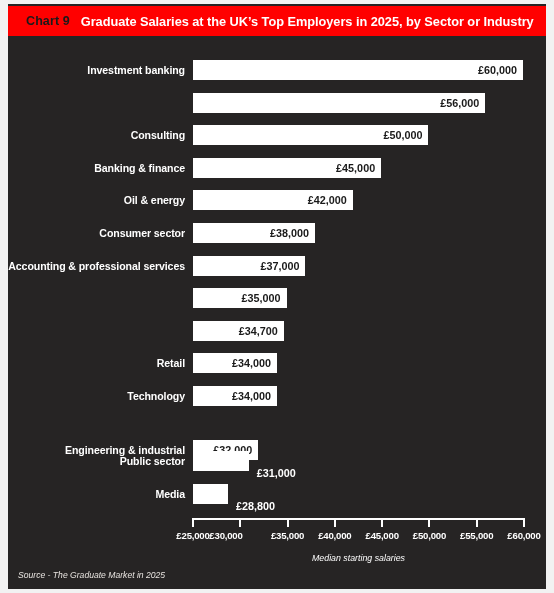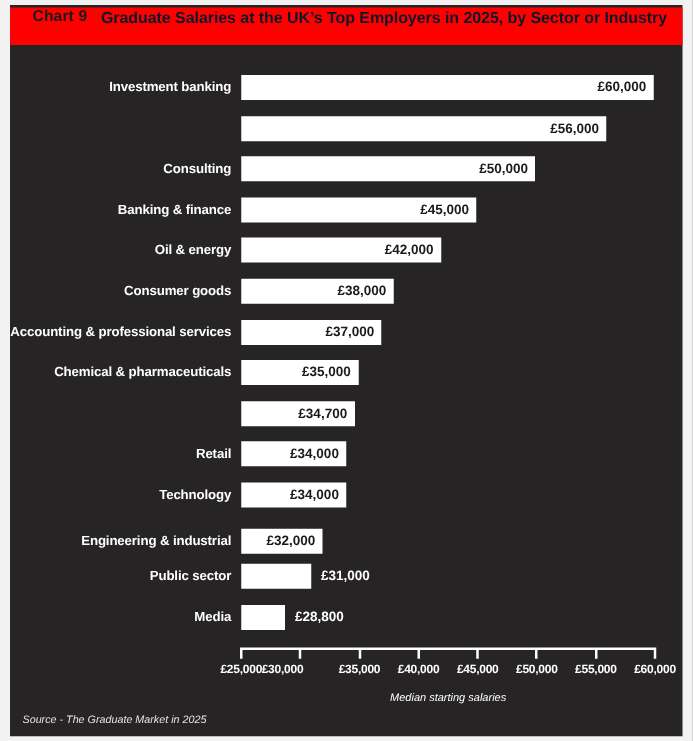--- a/index.html
+++ b/index.html
@@ -27,33 +27,33 @@
   }
   
   .title-banner {
     position: absolute;
     left: 8px;
     top: 6px;
     width: 538px;
     height: 30px;
     background: #ff0000;
     display: flex;
-    align-items: flex-start;
+    align-items: center;
     padding-left: 18px;
     box-sizing: border-box;
   }
   .chart-number {
     color: #1a1a1a;
     font-size: 12.5px;
     font-weight: bold;
     letter-spacing: 0.1px;
     white-space: nowrap;
   }
   .title-text {
-    color: #0f172a;
+    color: #ffffff;
     font-size: 12.8px;
     font-weight: bold;
     margin-left: 11px;
     white-space: nowrap;
     letter-spacing: -0.05px;
   }
   
   .plot {
     position: absolute;
     left: 8px;
@@ -95,21 +95,21 @@
     top: 0;
     height: 20px;
     line-height: 20px;
     color: #1a1a1a;
     font-size: 10.8px;
     font-weight: bold;
     white-space: nowrap;
   }
   .bar-value-out {
     position: absolute;
-    top: 1px;
+    top: 13px;
     height: 20px;
     line-height: 20px;
     color: #ffffff;
     font-size: 10.8px;
     font-weight: bold;
     white-space: nowrap;
   }
   
   .axis-line {
     position: absolute;
@@ -188,33 +188,32 @@
             <span class="bar-value-in">£45,000</span>
           </div>
         </div>
         <div class="row" style="top: 149.4px;">
           <div class="row-label">Oil &amp; energy</div>
           <div class="bar" style="width: 159.771px;">
             <span class="bar-value-in">£42,000</span>
           </div>
         </div>
         <div class="row" style="top: 182px;">
-          <div class="row-label">Consumer goods</div>
+          <div class="row-label">Consumer sector</div>
           <div class="bar" style="width: 121.943px;">
             <span class="bar-value-in">£38,000</span>
           </div>
         </div>
         <div class="row" style="top: 214.6px;">
           <div class="row-label">Accounting &amp; professional services</div>
           <div class="bar" style="width: 112.486px;">
             <span class="bar-value-in">£37,000</span>
           </div>
         </div>
         <div class="row" style="top: 247.2px;">
-          <div class="row-label">Chemical &amp; pharmaceuticals</div>
           <div class="bar" style="width: 93.5714px;">
             <span class="bar-value-in">£35,000</span>
           </div>
         </div>
         <div class="row" style="top: 279.8px;">
           <div class="bar" style="width: 90.7343px;">
             <span class="bar-value-in">£34,700</span>
           </div>
         </div>
         <div class="row" style="top: 312.4px; padding-left: 24px;">
@@ -222,21 +221,21 @@
           <div class="bar" style="width: 84.1143px;">
             <span class="bar-value-in">£34,000</span>
           </div>
         </div>
         <div class="row" style="top: 345px;">
           <div class="row-label">Technology</div>
           <div class="bar" style="width: 84.1143px;">
             <span class="bar-value-in">£34,000</span>
           </div>
         </div>
-        <div class="row" style="top: 382px;">
+        <div class="row" style="top: 399px;">
           <div class="row-label">Engineering &amp; industrial</div>
           <div class="bar" style="width: 65.2px;">
             <span class="bar-value-in">£32,000</span>
           </div>
         </div>
         <div class="row" style="top: 410.2px;">
           <div class="row-label">Public sector</div>
           <div class="bar" style="width: 55.7429px;"></div>
           <span class="bar-value-out" style="left: 248.743px;">£31,000</span>
         </div>

